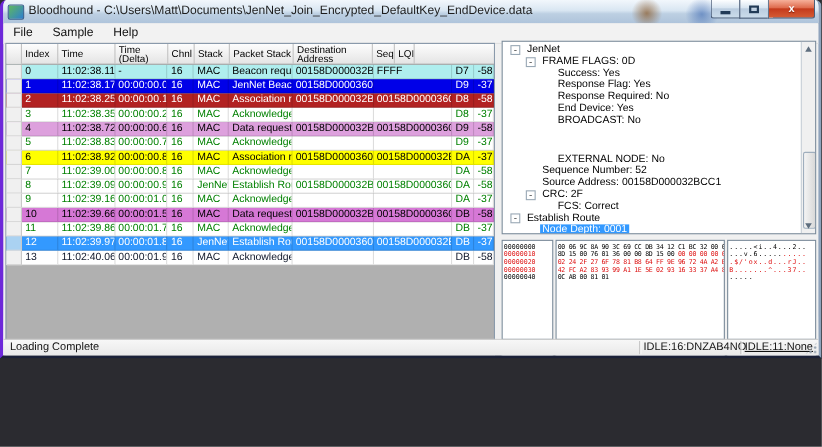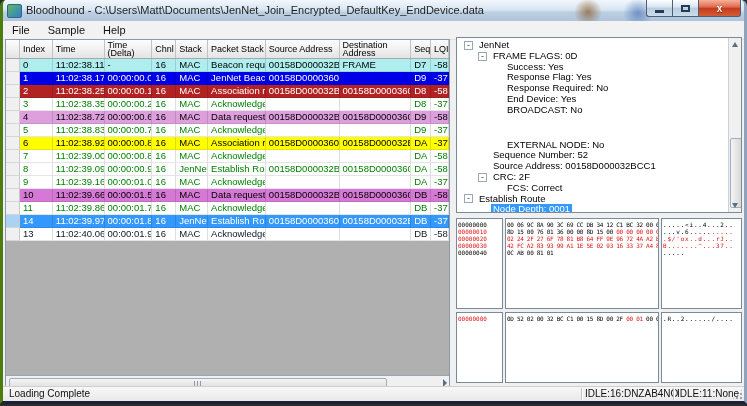--- a/index.html
+++ b/index.html
@@ -1,17 +1,17 @@
 <!DOCTYPE html>
 <html><head>
 <meta charset="utf-8">
 <style>
   html,body{margin:0;padding:0;background:#2b2b30;font-family:"Liberation Sans",sans-serif;}
-  .window{position:relative;width:747px;height:404px;box-sizing:border-box;background:#F0F0F0;
-    border-left:3px solid #4d7c0f;border-right:3px solid #8FA3BC;border-bottom:3px solid #1B2138;
+  .window{position:relative;width:747px;height:326px;box-sizing:border-box;background:#F0F0F0;
+    border-left:3px solid #6d28d9;border-right:3px solid #8FA3BC;border-bottom:3px solid #1B2138;
     border-radius:6px 6px 0 0;overflow:hidden;}
   
   .titlebar{position:absolute;left:-3px;top:0;width:747px;height:21px;
     background:
       radial-gradient(circle at 588px 12px, rgba(140,95,50,.75), rgba(140,95,50,0) 14px),
       radial-gradient(circle at 638px 13px, rgba(80,120,185,.7), rgba(80,120,185,0) 15px),
       linear-gradient(#F2F7FC 0%,#D9E6F2 45%,#BCCFE2 60%,#AFC4DB 100%);
     border-radius:6px 6px 0 0;border-bottom:1px solid #93A7BF;}
   .app-icon{position:absolute;left:7px;top:4px;width:13px;height:12px;background:linear-gradient(135deg,#5FB85F,#2E7FD0);border:1px solid #38608C;border-radius:2px;}
   .title-text{position:absolute;left:26px;top:4px;font-size:11px;color:#1d1d1d;white-space:nowrap;}
@@ -97,37 +97,36 @@
   <div class="table-panel">
     <div class="thead">
         <div class="corner"></div>
         <div class="th" style="width: 33px;">Index</div>
         <div class="th" style="width: 52px;">Time</div>
         <div class="th" style="width: 48px;">Time
 (Delta)</div>
         <div class="th" style="width: 24px;">Chnl</div>
         <div class="th" style="width: 32px;">Stack</div>
         <div class="th" style="width: 58px;">Packet Stack</div>
-        <div class="th" style="width: 74px;">Source Address</div>
         <div class="th" style="width: 72px;">Destination
 Address</div>
         <div class="th" style="width: 20px;">Seq</div>
         <div class="th" style="width: 18px;">LQI</div>
       </div>
     <div>
         <div class="trow" style="background: rgb(175, 238, 238); color: rgb(0, 0, 0);">
           <div class="gutter"></div>
           <div class="td" style="width: 33px;">0</div>
           <div class="td" style="width: 52px;">11:02:38.116</div>
           <div class="td" style="width: 48px;">-</div>
           <div class="td" style="width: 24px;">16</div>
           <div class="td" style="width: 32px;">MAC</div>
           <div class="td" style="width: 58px;">Beacon request</div>
           <div class="td" style="width: 74px;">00158D000032BCC1</div>
-          <div class="td" style="width: 72px;">FRAME</div>
+          <div class="td" style="width: 72px;">FFFF</div>
           <div class="td" style="width: 20px;">D7</div>
           <div class="td" style="width: 18px;">-58</div>
         </div>
         <div class="trow" style="background: rgb(0, 0, 232); color: rgb(255, 255, 255);">
           <div class="gutter"></div>
           <div class="td" style="width: 33px;">1</div>
           <div class="td" style="width: 52px;">11:02:38.178</div>
           <div class="td" style="width: 48px;">00:00:00.062</div>
           <div class="td" style="width: 24px;">16</div>
           <div class="td" style="width: 32px;">MAC</div>
@@ -262,21 +261,21 @@
           <div class="td" style="width: 24px;">16</div>
           <div class="td" style="width: 32px;">MAC</div>
           <div class="td" style="width: 58px;">Acknowledgement</div>
           <div class="td" style="width: 74px;"></div>
           <div class="td" style="width: 72px;"></div>
           <div class="td" style="width: 20px;">DB</div>
           <div class="td" style="width: 18px;">-37</div>
         </div>
         <div class="trow" style="background: rgb(51, 153, 255); color: rgb(255, 255, 255);">
           <div class="gutter" style="background: rgb(170, 210, 242);"></div>
-          <div class="td" style="width: 33px;">14</div>
+          <div class="td" style="width: 33px;">12</div>
           <div class="td" style="width: 52px;">11:02:39.972</div>
           <div class="td" style="width: 48px;">00:00:01.856</div>
           <div class="td" style="width: 24px;">16</div>
           <div class="td" style="width: 32px;">JenNet</div>
           <div class="td" style="width: 58px;">Establish Route(...</div>
           <div class="td" style="width: 74px;">00158D0000360176</div>
           <div class="td" style="width: 72px;">00158D000032BCC1</div>
           <div class="td" style="width: 20px;">DB</div>
           <div class="td" style="width: 18px;">-37</div>
         </div>
@@ -402,17 +401,17 @@
     </div>
   <div class="hexbox ascii" style="left:658px;top:312px;width:81px;height:71px;">
       <div class="hex-line"><span style="color: rgb(0, 0, 0);">.R..2....../....</span></div>
     </div>
 
   <div class="statusbar">
     <span class="status-left">Loading Complete</span>
     <span class="status-sep" style="left:578px;"></span>
     <span class="status-cell" style="left:582px;width:86px;">IDLE:16:DNZAB4NO</span>
     <span class="status-sep" style="left:670px;"></span>
-    <span class="status-cell" style="left:674px;width:60px;">IDLE:11:None</span>
+    <span class="status-cell" style="left:674px;width:60px;text-decoration:underline;">IDLE:11:None</span>
     <span class="grip"></span>
   </div>
 
 </div>
 
 </body></html>

